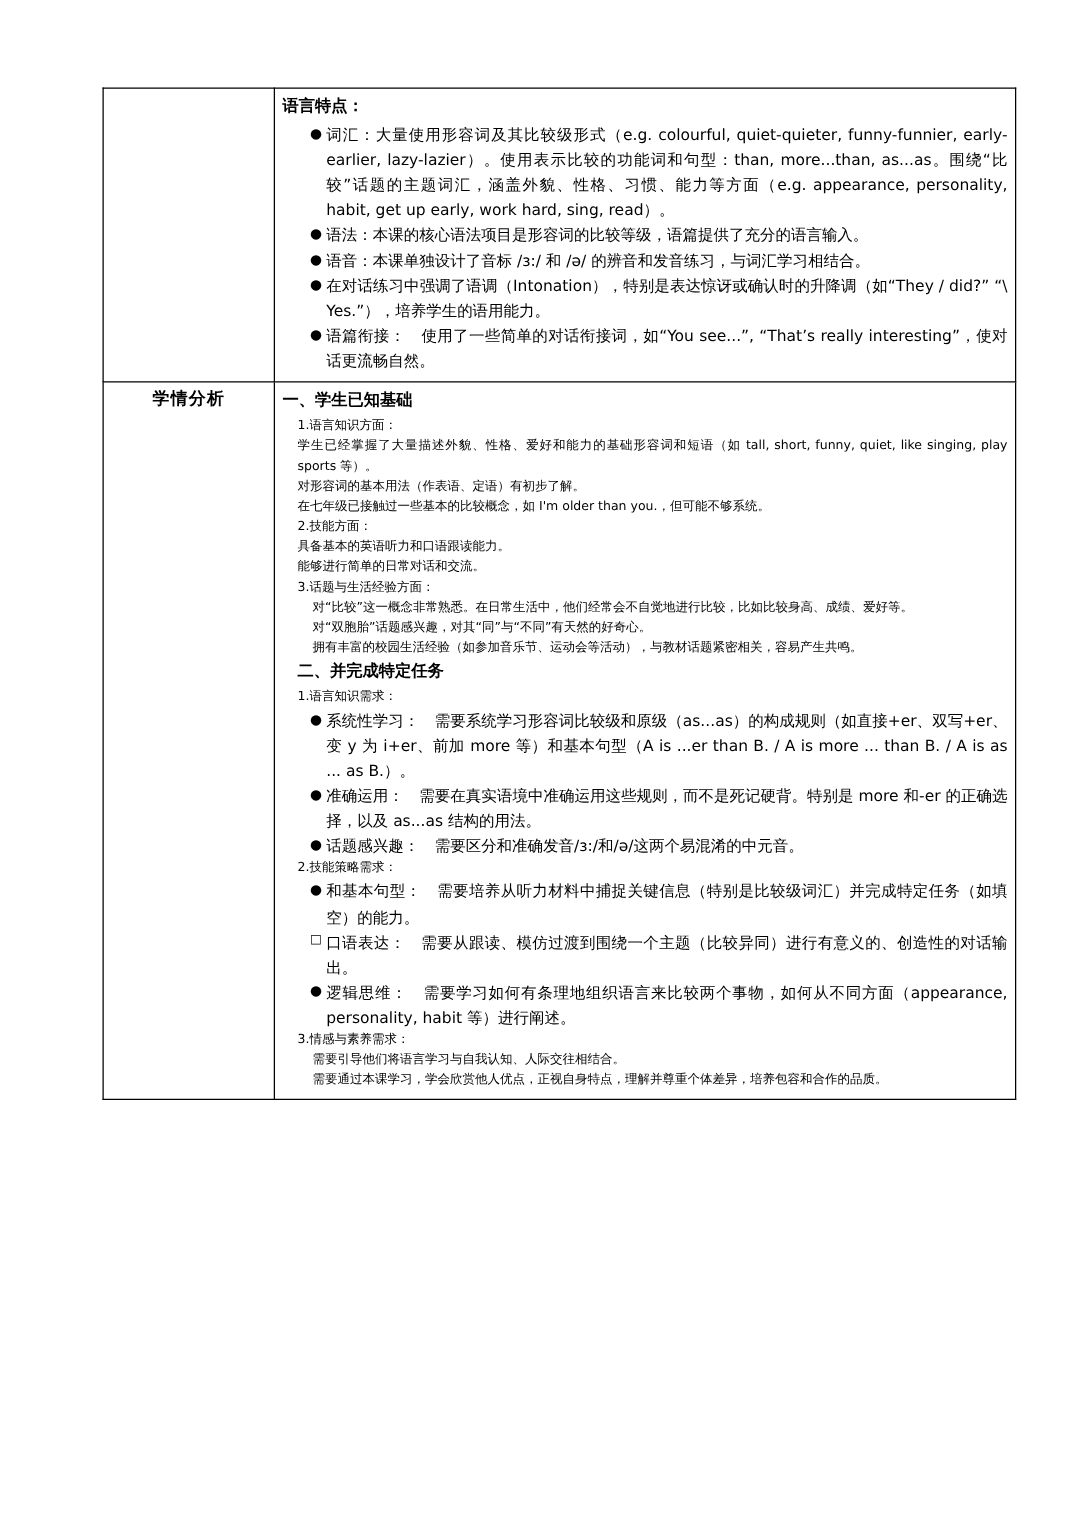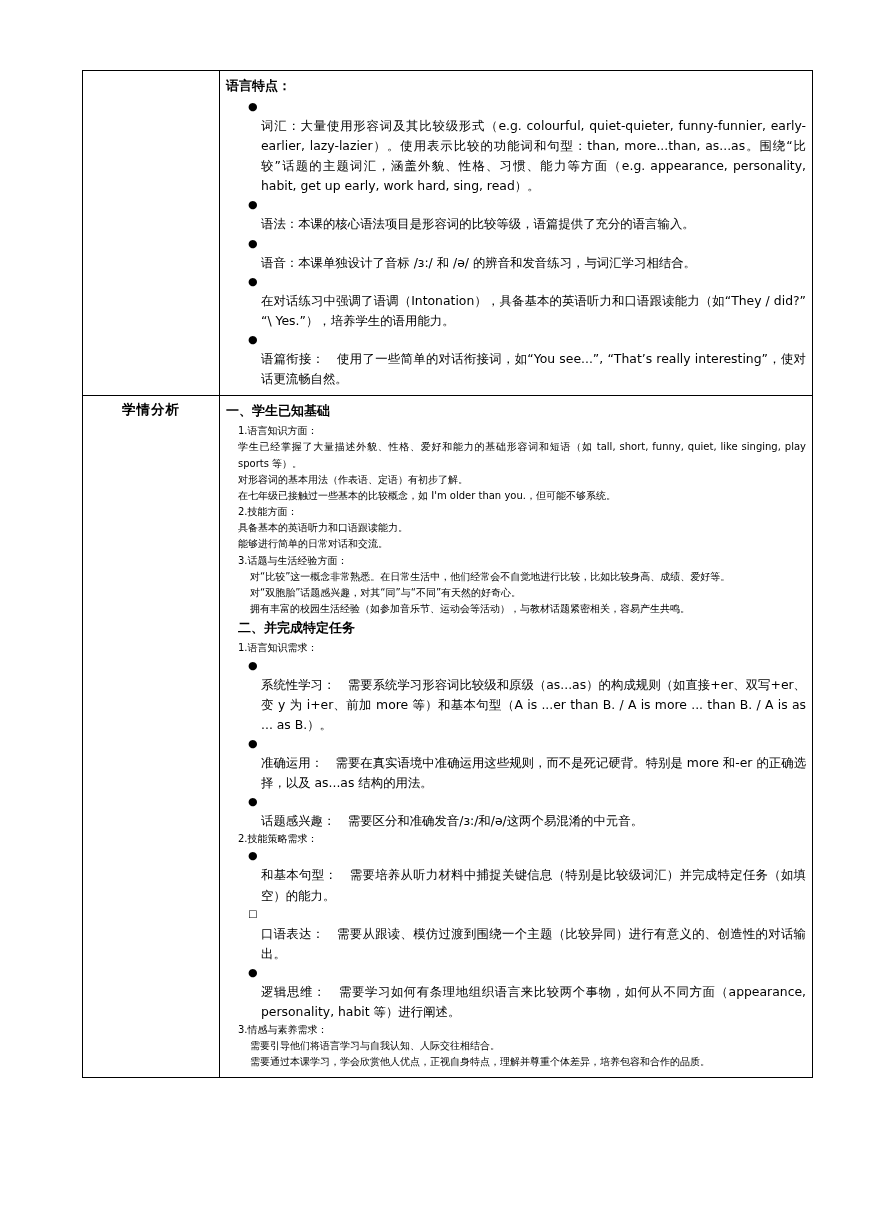--- a/index.html
+++ b/index.html
@@ -80,21 +80,20 @@
   }
   .bullet-item .bdot {
     flex: 0 0 auto;
     width: 13px;
     font-size: 11px;
     line-height: 1.62;
   }
   .bullet-item .btext {
     flex: 1 1 auto;
     text-align: justify;
-    margin-top: 18px;
   }
   .bullet-item.sq .bdot {
     font-size: 10px;
   }
 </style>
 </head>
 <body>
 
 <div class="page">
   <table class="doc-table">
@@ -114,21 +113,21 @@
             <span class="btext"><span>语法：</span><span>本课的核心语法项目是形容词的比较等级，语篇提供了充分的语言输入。</span></span>
           </div>
 
           <div class="bullet-item">
             <span class="bdot">●</span>
             <span class="btext"><span>语音：</span><span>本课单独设计了音标 /ɜ:/ 和 /ə/ 的辨音和发音练习，与词汇学习相结合。</span></span>
           </div>
 
           <div class="bullet-item">
             <span class="bdot">●</span>
-            <span class="btext">在对话练习中强调了语调（Intonation），具备基本的英语听力和口语跟读能力（如“They / did?” “\ Yes.”），培养学生的语用能力。</span>
+            <span class="btext">在对话练习中强调了语调（Intonation），特别是表达惊讶或确认时的升降调（如“They / did?” “\ Yes.”），培养学生的语用能力。</span>
           </div>
 
           <div class="bullet-item">
             <span class="bdot">●</span>
             <span class="btext"><span>语篇衔接：</span>　<span>使用了一些简单的对话衔接词，如“You see...”, “That’s really interesting”，使对话更流畅自然。</span></span>
           </div>
         </td>
       </tr>
 
       <tr>

